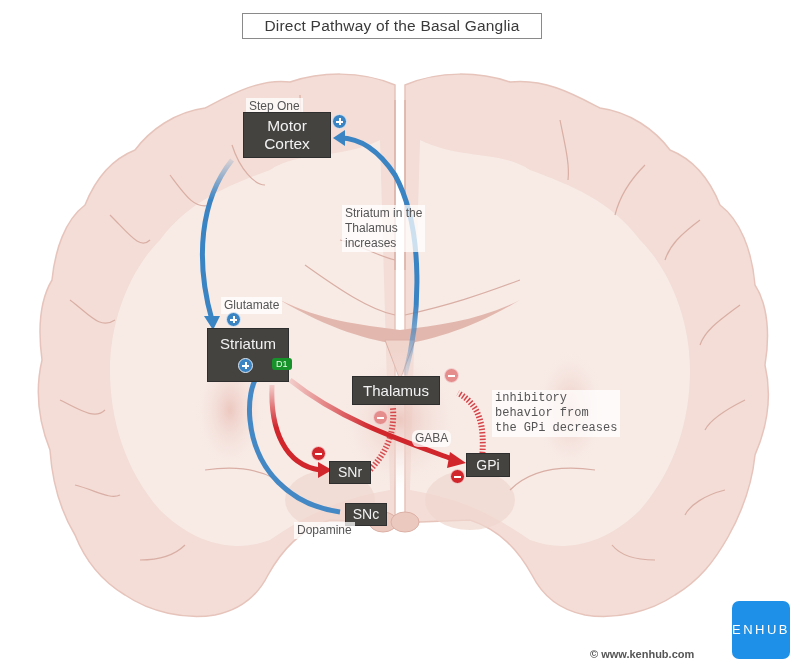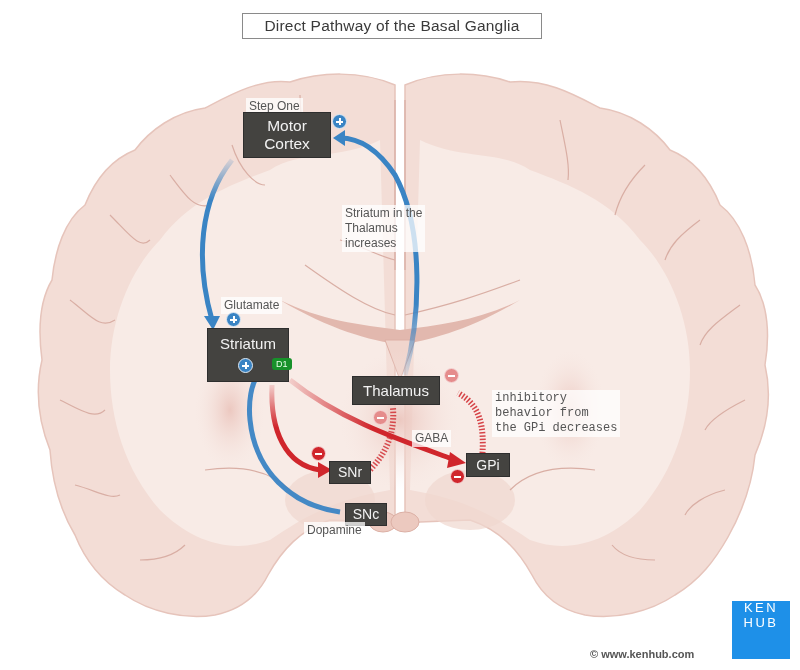--- a/index.html
+++ b/index.html
@@ -12,21 +12,21 @@
   .small-label{position:absolute;background:rgba(255,255,255,0.75);color:#555;font-size:12px;line-height:1.25;padding:1px 3px;}
   .plus,.minus{position:absolute;width:13px;height:13px;border-radius:50%;display:flex;align-items:center;justify-content:center;}
   .plus{background:#3a84c4;border:1px solid #dfe9f3;}
   .plus::before{content:"";position:absolute;width:7px;height:2px;background:#fff;}
   .plus::after{content:"";position:absolute;width:2px;height:7px;background:#fff;}
   .minus{background:#d0262c;border:1px solid #f5d6d6;}
   .minus::before{content:"";position:absolute;width:7px;height:2px;background:#fff;}
   .minus.faded{background:#e58c8c;}
   .d1{position:absolute;background:#17912a;color:#e7ffe9;font-size:9px;border-radius:3px;padding:1px 4px;}
   .kenhub{position:absolute;left:732px;top:601px;width:58px;height:58px;background:#1e90e8;color:#fff;
-    display:flex;flex-direction:column;align-items:center;justify-content:flex-start;font-size:13px;letter-spacing:2.5px;line-height:1.15;}
+    display:flex;flex-direction:row;align-items:center;justify-content:flex-end;font-size:13px;letter-spacing:2.5px;line-height:1.15;border-radius:7px;}
   .copyright{position:absolute;left:590px;top:648px;font-size:11px;color:#555;font-weight:bold;text-align:center;}
 </style>
 </head>
 <body>
 
 <svg class="brain" width="800" height="670" viewBox="0 0 800 670">
   <defs>
     <linearGradient id="blueFadeTop" x1="0" y1="0" x2="0" y2="1">
       <stop offset="0" stop-color="#3a84c4" stop-opacity="0.15"></stop>
       <stop offset="0.25" stop-color="#3a84c4" stop-opacity="1"></stop>
@@ -153,34 +153,34 @@
 </div>
 <div class="minus faded" style="left:444px;top:368px;"></div>
 <div class="minus faded" style="left:373px;top:410px;"></div>
 
 <div class="small-label" style="left:492px;top:390px;font-family:Liberation Mono, monospace;">
   <div>inhibitory</div>
   <div>behavior from</div>
   <div>the GPi decreases</div>
 </div>
 
-<div class="small-label" style="left:412px;top:430px;">GABA</div>
+<div class="small-label" style="left:412px;top:430px;border-radius:6px;">GABA</div>
 
 <div class="minus" style="left:311px;top:446px;"></div>
 <div class="node" style="left:329px;top:461px;width:40px;height:21px;font-size:14px;">
   <span>SNr</span>
 </div>
 
 <div class="node" style="left:466px;top:453px;width:42px;height:22px;font-size:14px;">
   <span>GPi</span>
 </div>
 <div class="minus" style="left:450px;top:469px;"></div>
 
 <div class="node" style="left:345px;top:503px;width:40px;height:21px;font-size:14px;">
   <span>SNc</span>
 </div>
-<div class="small-label" style="left:304px;top:522px;">Dopamine</div>
+<div class="small-label" style="left:294px;top:522px;">Dopamine</div>
 
 <div class="kenhub">
   <span>KEN</span>
   <span>HUB</span>
 </div>
 <div class="copyright">© www.kenhub.com</div>
 
 </body></html>

